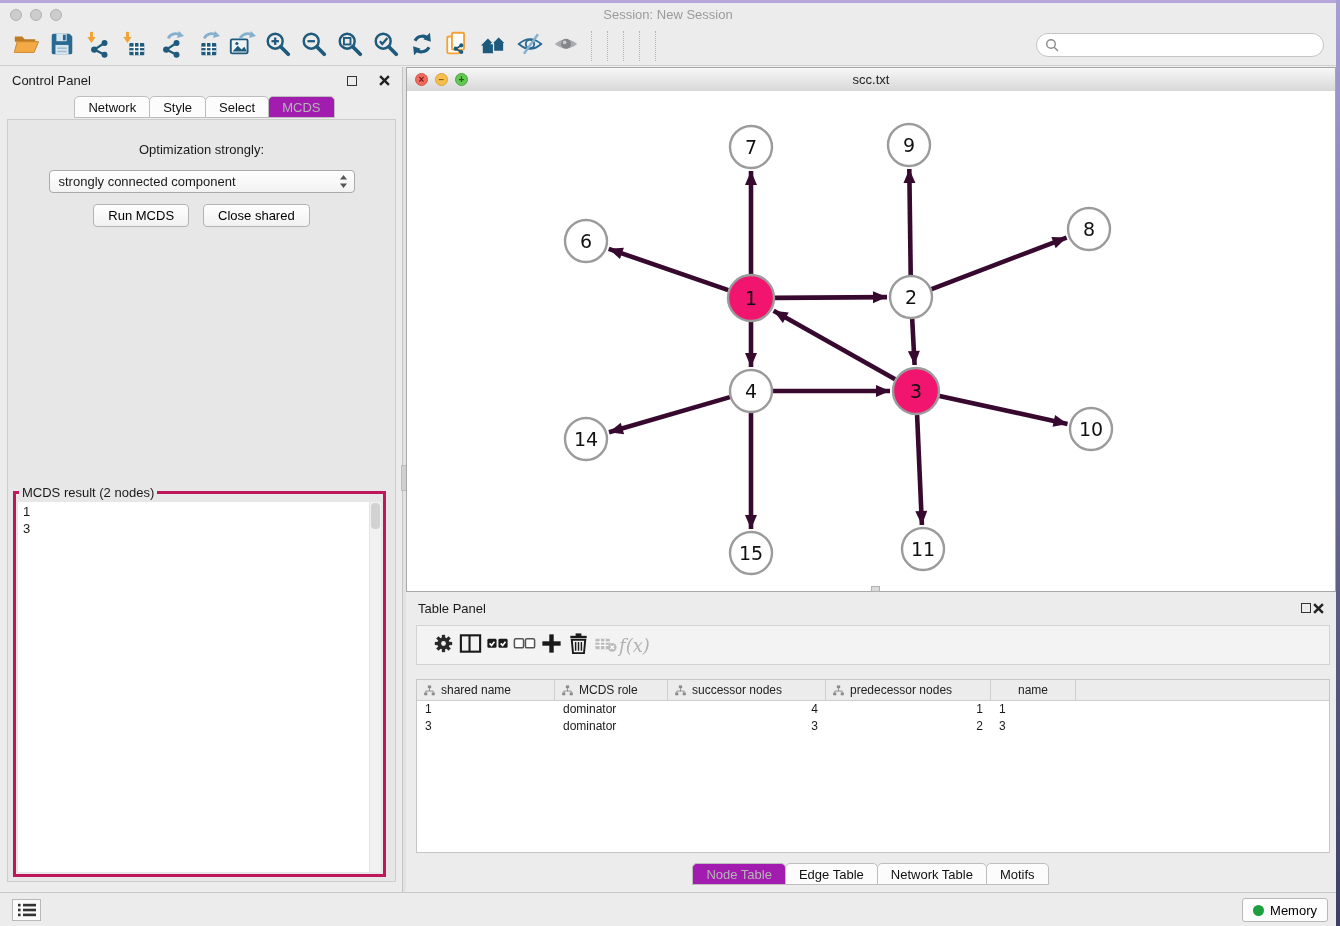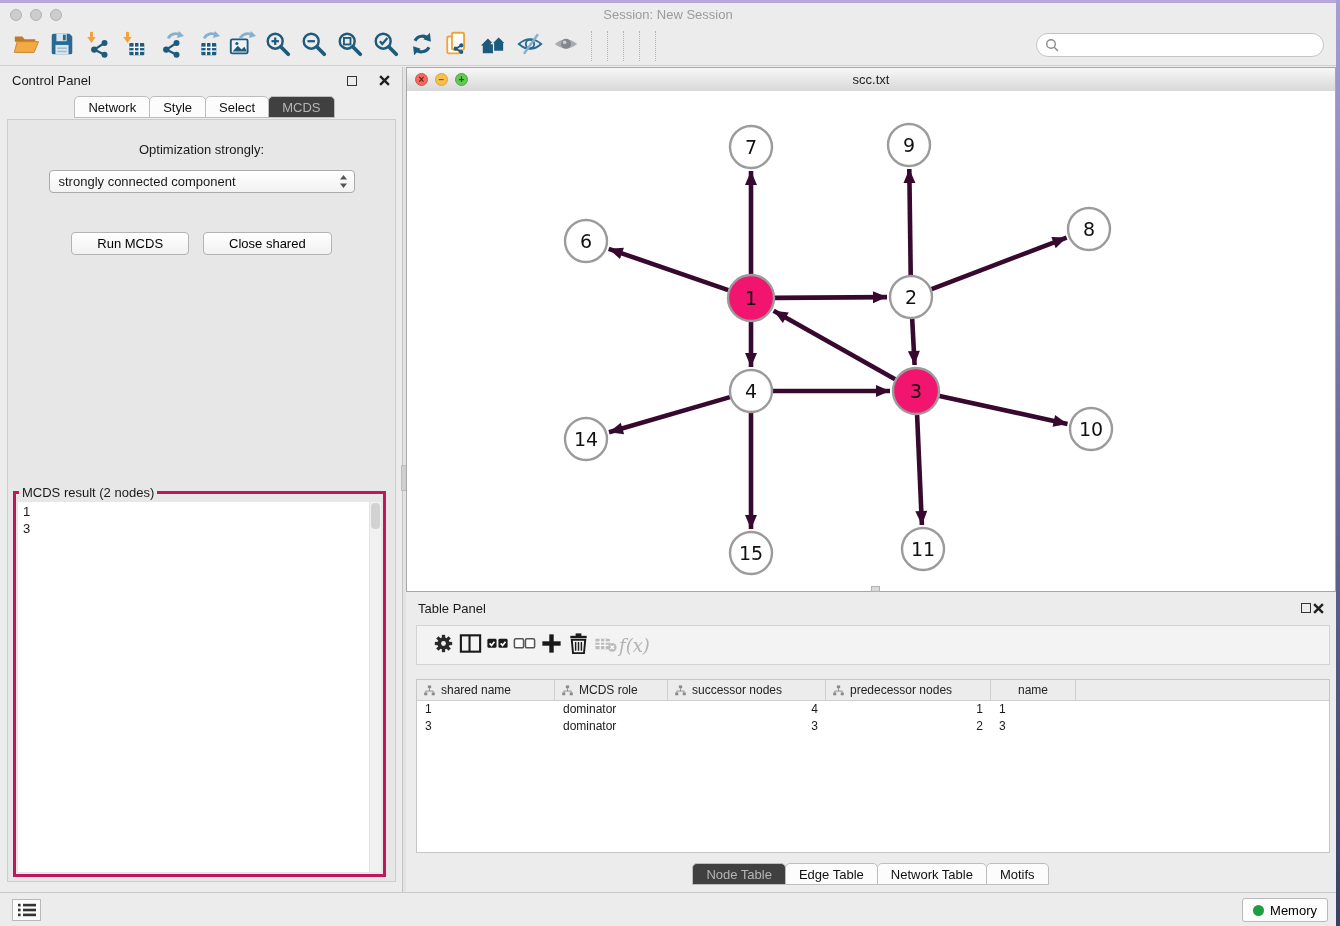--- a/index.html
+++ b/index.html
@@ -28,28 +28,28 @@
   .win-float{width:10px;height:10px;border:1.5px solid #333;box-sizing:border-box;background:transparent;padding:0;}
   .win-close{border:none;background:transparent;padding:0;display:flex;align-items:center;}
 
   
   .control-panel{position:absolute;left:0;top:67px;width:403px;height:825px;background:#ececec;border-right:1px solid #c4c4c4;box-sizing:border-box;}
   .cp-header{height:27px;display:flex;align-items:center;padding:0 12px;gap:22px;}
   .panel-title{flex:1;font-size:13px;color:#1a1a1a;}
   .tabs-row{position:absolute;top:29px;left:8px;right:0;display:flex;justify-content:center;z-index:2;}
   .tab{height:22px;line-height:21px;padding:0 13px;font-size:13px;background:#fcfcfc;border:1px solid #bdbdbd;
     margin-left:-1px;color:#111;border-radius:5px 5px 0 0;box-sizing:border-box;}
-  .tab.selected{background:#404040;color:#b5b5b5;}
+  .tab.selected{background:#a21caf;color:#b5b5b5;}
   .cp-body{position:absolute;top:52px;left:7px;right:6px;bottom:10px;background:#e7e7e7;border:1px solid #cdcdcd;}
   .opt-label{margin-top:22px;text-align:center;font-size:13px;}
   .dropdown{margin:13px auto 0;width:306px;height:23px;background:linear-gradient(#fff,#f2f2f2);border:1px solid #ababab;
     border-radius:4px;display:flex;align-items:center;padding:0 6px 0 9px;box-sizing:border-box;}
   .dropdown .dd-value{flex:1;font-size:13px;}
   .btn-row{margin-top:11px;display:flex;justify-content:center;gap:14px;}
-  .btn{height:23px;padding:0 25px;background:linear-gradient(#ffffff,#f1f1f1);border:1px solid #b4b4b4;border-radius:4px;font-size:13px;margin-top:28px;}
+  .btn{height:23px;padding:0 14px;background:linear-gradient(#ffffff,#f1f1f1);border:1px solid #b4b4b4;border-radius:4px;font-size:13px;}
   .result-fieldset{position:absolute;left:5px;right:9px;top:365px;height:386px;border:3px solid #be185d;margin:0;padding:0;}
   .result-fieldset legend{font-size:13px;padding:0 3px;margin-left:3px;}
   .result-area{position:absolute;left:2px;right:2px;top:2px;bottom:2px;background:#fff;}
   .result-lines{padding:1px 5px;font-size:13px;line-height:17px;white-space:pre;}
   .scroll-track{position:absolute;top:0;right:0;bottom:0;width:11px;background:#f1f1f1;border-left:1px solid #e2e2e2;}
   .scroll-thumb{margin:1px;height:26px;background:#d2d2d2;border-radius:4px;}
 
   .divider{position:absolute;left:403px;top:67px;width:3px;height:825px;background:#e3e3e3;}
   .divider-handle{position:absolute;left:-2px;top:398px;width:7px;height:24px;background:#cfcfcf;border:1px solid #bdbdbd;}
 

